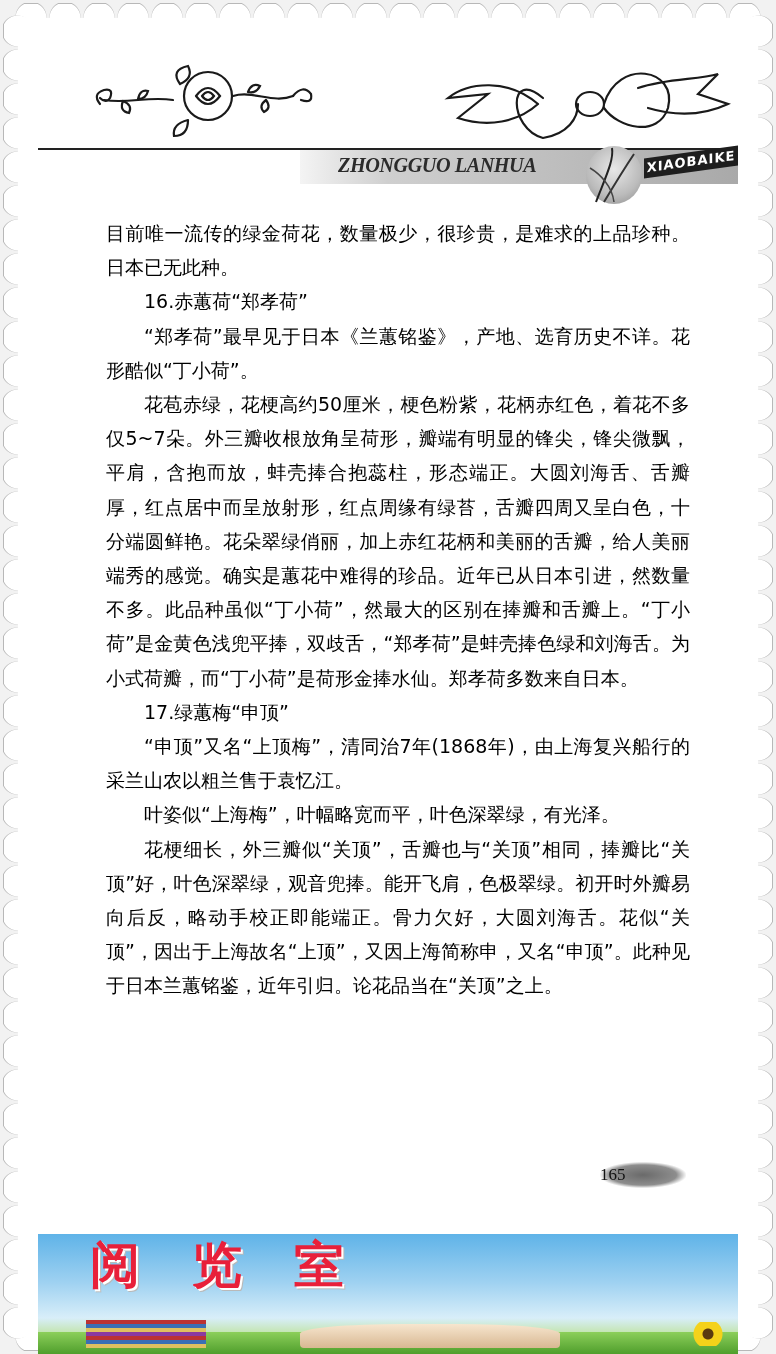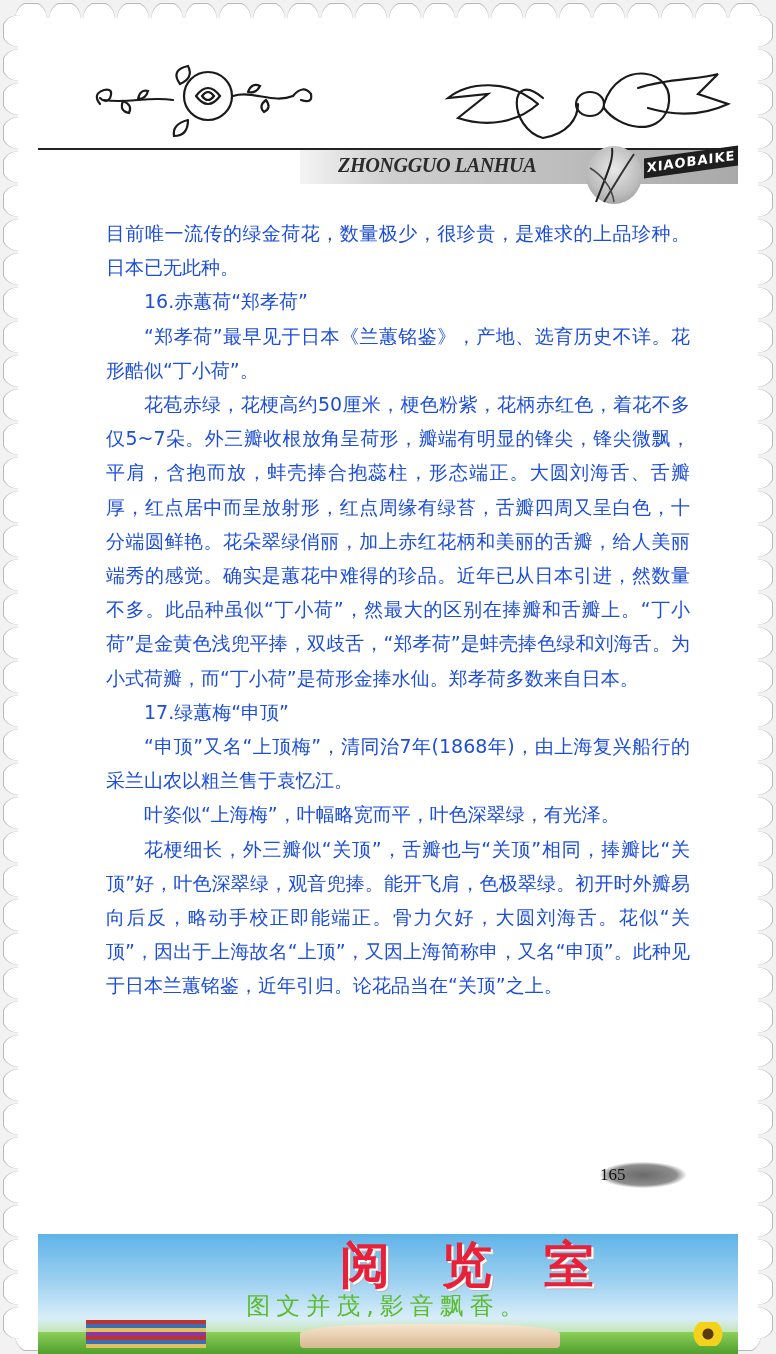--- a/index.html
+++ b/index.html
@@ -53,41 +53,41 @@
   }
   .banner-tag {
     position:absolute; left:606px; top:114px; width:94px; height:20px; background:#1e1e1e;
     transform:skewY(-8deg); color:#ffffff; font-family:"DejaVu Sans", sans-serif; font-weight:bold;
     font-size:13px; line-height:20px; text-align:center; letter-spacing:1px;
   }
 
   
   .content {
     position:absolute; left:68px; top:178px; width:584px;
-    font-family:"DejaVu Sans", sans-serif; font-size:19px; line-height:34.2px; color:#1d4ed8;
+    font-family:"DejaVu Sans", sans-serif; font-size:19px; line-height:34.2px; color:#000000;
     text-align:justify;
   }
   .content p { margin:0; text-indent:2em; }
   .content p.noindent { text-indent:0; }
   .content p.heading { font-weight:normal; }
 
   
   .page-num {
     position:absolute; left:562px; top:1124px; width:86px; height:26px;
     background:radial-gradient(ellipse at center, #6a6a6a 0%, #8d8d8d 55%, rgba(255,255,255,0) 72%);
     font-family:"Liberation Serif", serif; font-size:17px; color:#111; line-height:26px;
   }
 
   
   .footer {
     position:absolute; left:0; top:1196px; width:700px; height:120px; overflow:hidden;
     background:linear-gradient(180deg, #5fb3e8 0%, #9ed1f1 40%, #d8eef9 70%, #bfe3a0 85%, #5fae3a 100%);
   }
   .footer-title {
-    position:absolute; left:0; top:0; width:608px; text-align:right;
+    position:absolute; left:0; top:0; width:608px; text-align:left;
     font-family:"DejaVu Sans", sans-serif; font-weight:bold; font-size:50px; line-height:62px;
     color:#e8203a; letter-spacing:52px; text-indent:52px;
     text-shadow:2px 2px 0 #ffffff, 3px 3px 0 #b9b9b9;
   }
   .footer-sub {
     position:absolute; left:0; top:58px; width:700px; text-align:center;
     font-family:"DejaVu Sans", sans-serif; font-size:24px; line-height:28px; color:#5cbc2e;
     letter-spacing:6px;
   }
   .footer-ground { position:absolute; left:0; top:98px; width:700px; height:22px; background:linear-gradient(180deg,#8ccf5a,#4f9e2c); }
@@ -158,15 +158,14 @@
   </div>
 
   <div class="page-num">165</div>
 
   <div class="footer">
     <div class="footer-ground"></div>
     <div class="footer-books"></div>
     <div class="footer-book-open"></div>
     <div class="footer-flower"></div>
     <div class="footer-title">阅览室</div>
-    <div class="footer-sub">图文并茂,影音飘香。</div>
   </div>
 </div>
 
 </body></html>

